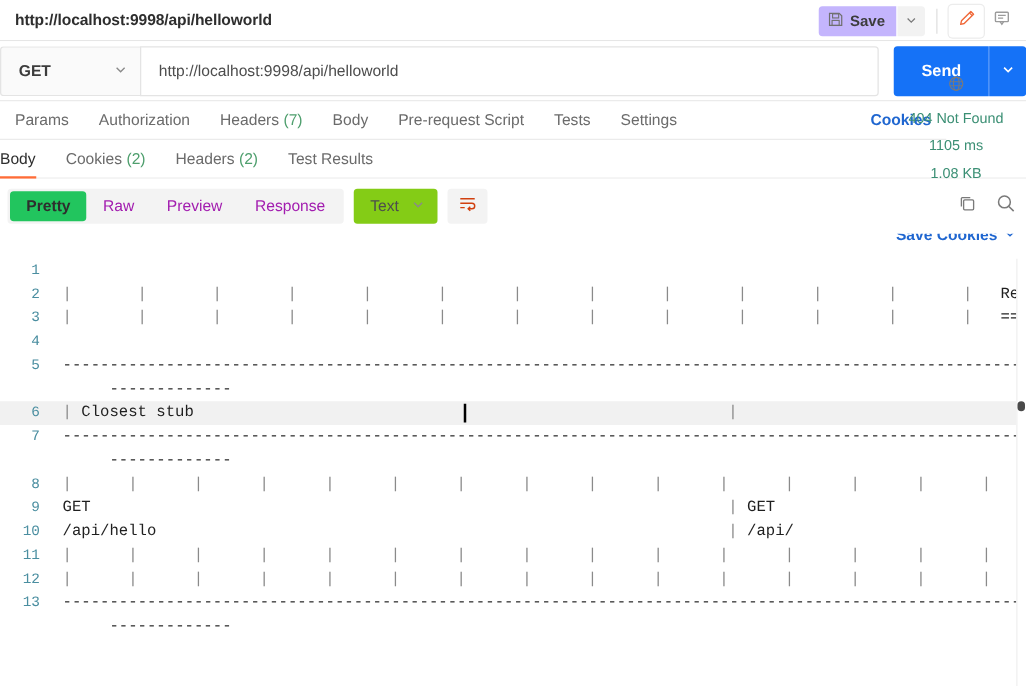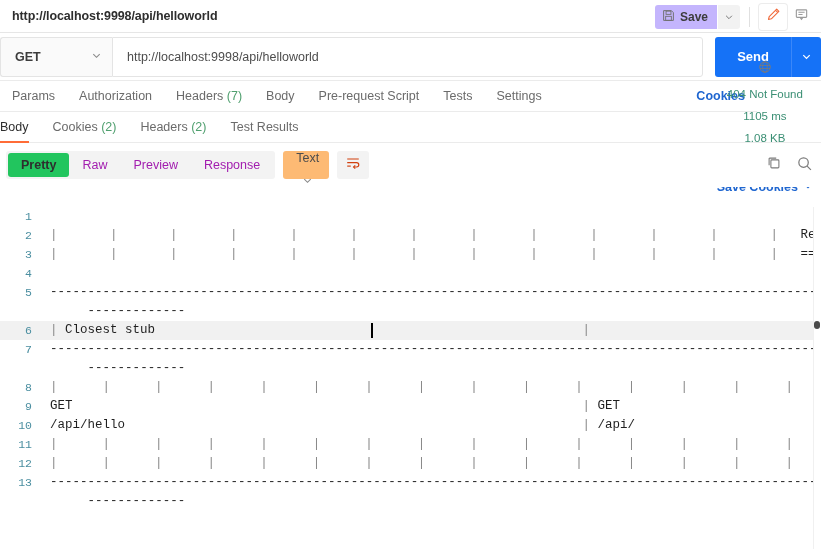--- a/index.html
+++ b/index.html
@@ -153,23 +153,23 @@
     display: flex; background: #f3f3f3; border-radius: 3px; height: 28px;
     align-items: center; padding: 2px;
   }
   .seg-item {
     font-size: 12.5px; color: #a21caf; padding: 0 13px; height: 24px;
     display: flex; align-items: center; border-radius: 3px; cursor: pointer;
   }
   .seg-item.active { background: #22c55e; color: #2e2e2e; font-weight: bold; }
   #fmt-select {
     display: flex; align-items: center; gap: 10px;
-    background: #fdba74; border-radius: 3px; height: 28px;
+    background: #84cc16; border-radius: 3px; height: 28px;
     padding: 0 10px 0 13px; margin-left: 8px;
-    font-size: 12.5px; color: #4d4d4d; cursor: pointer; flex-direction: column;
+    font-size: 12.5px; color: #4d4d4d; cursor: pointer;
   }
   #wrap-btn {
     width: 32px; height: 28px; background: #f3f3f3; border-radius: 3px;
     margin-left: 8px; display: flex; align-items: center; justify-content: center;
     cursor: pointer;
   }
   #bodybar-right {
     position: absolute; right: 8px; display: flex; align-items: center; gap: 14px;
   }
 

